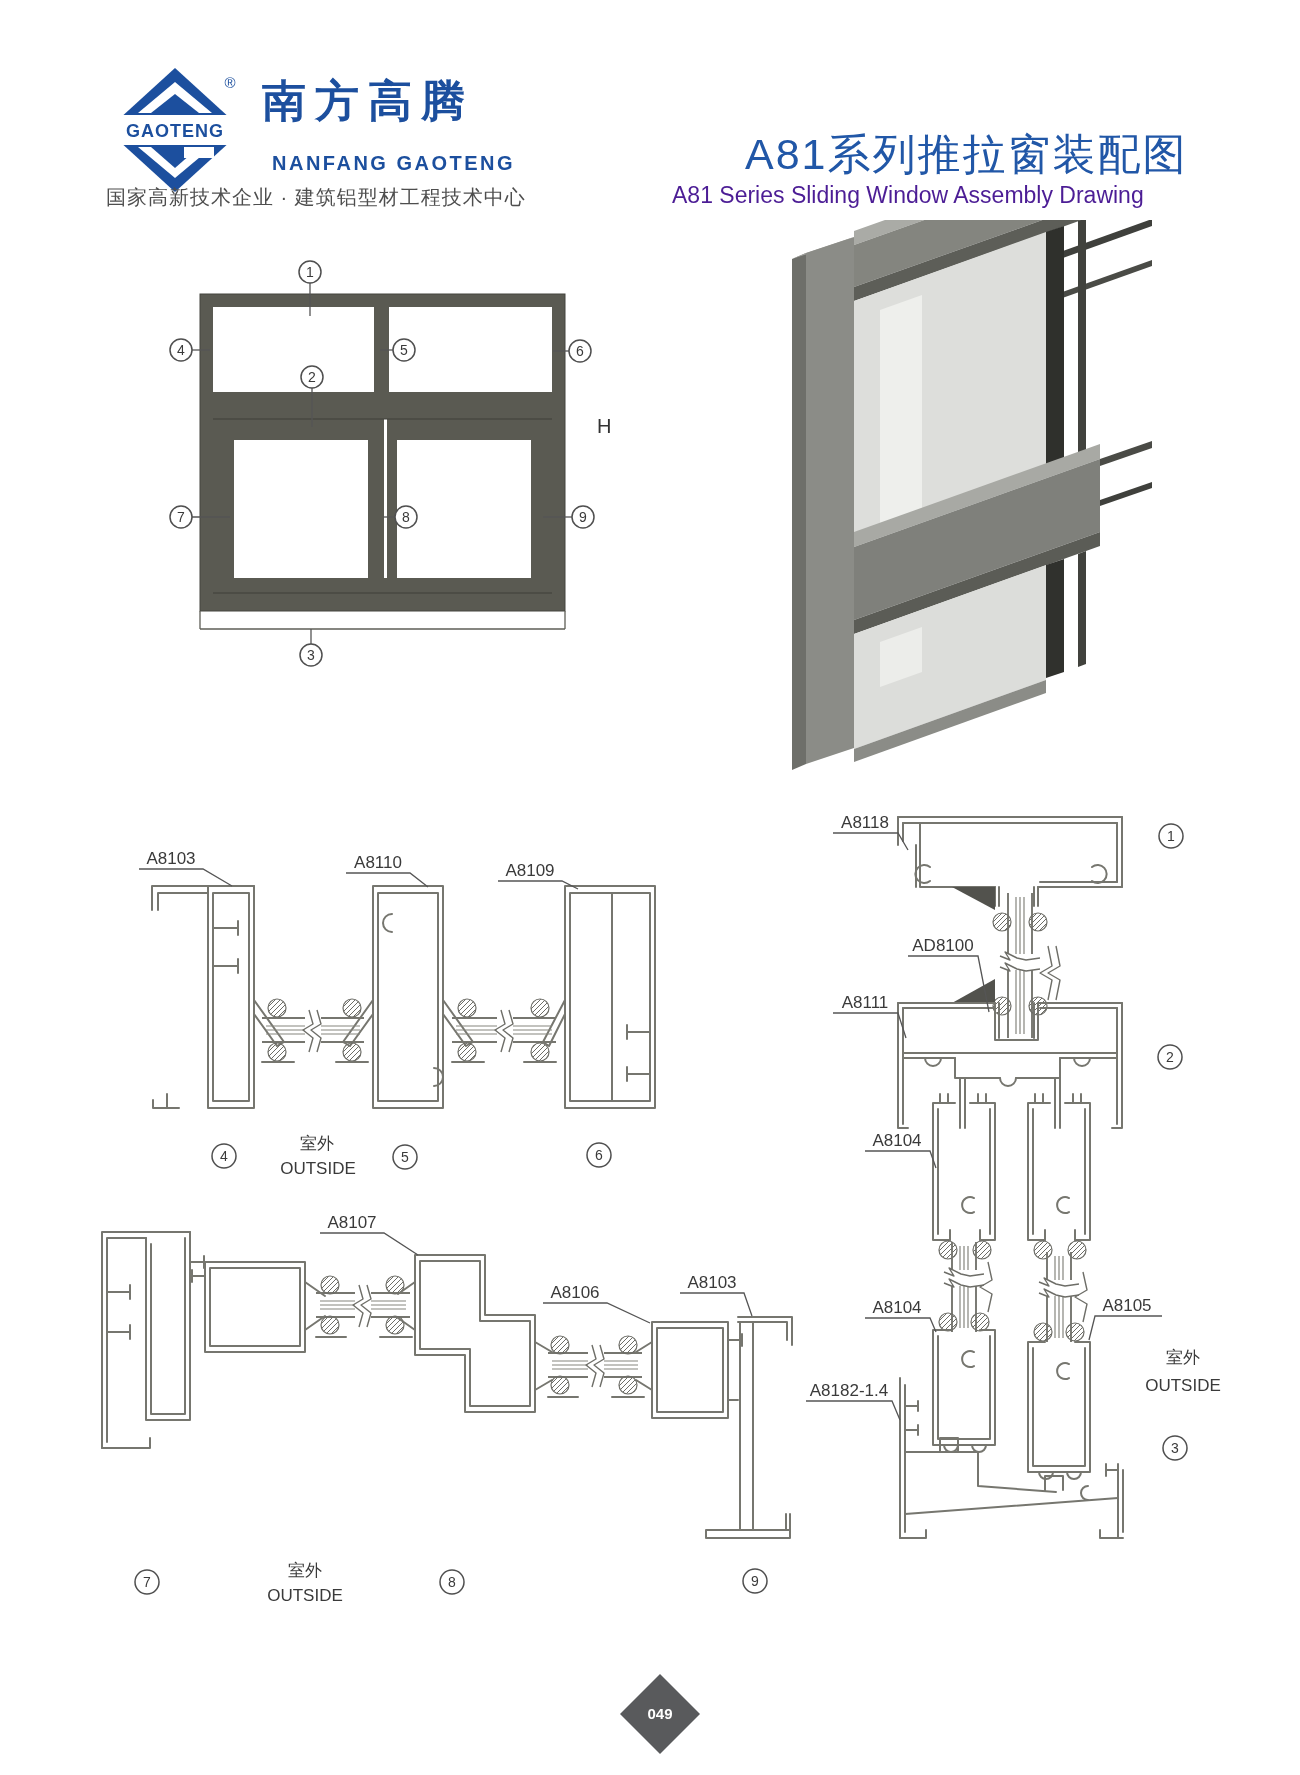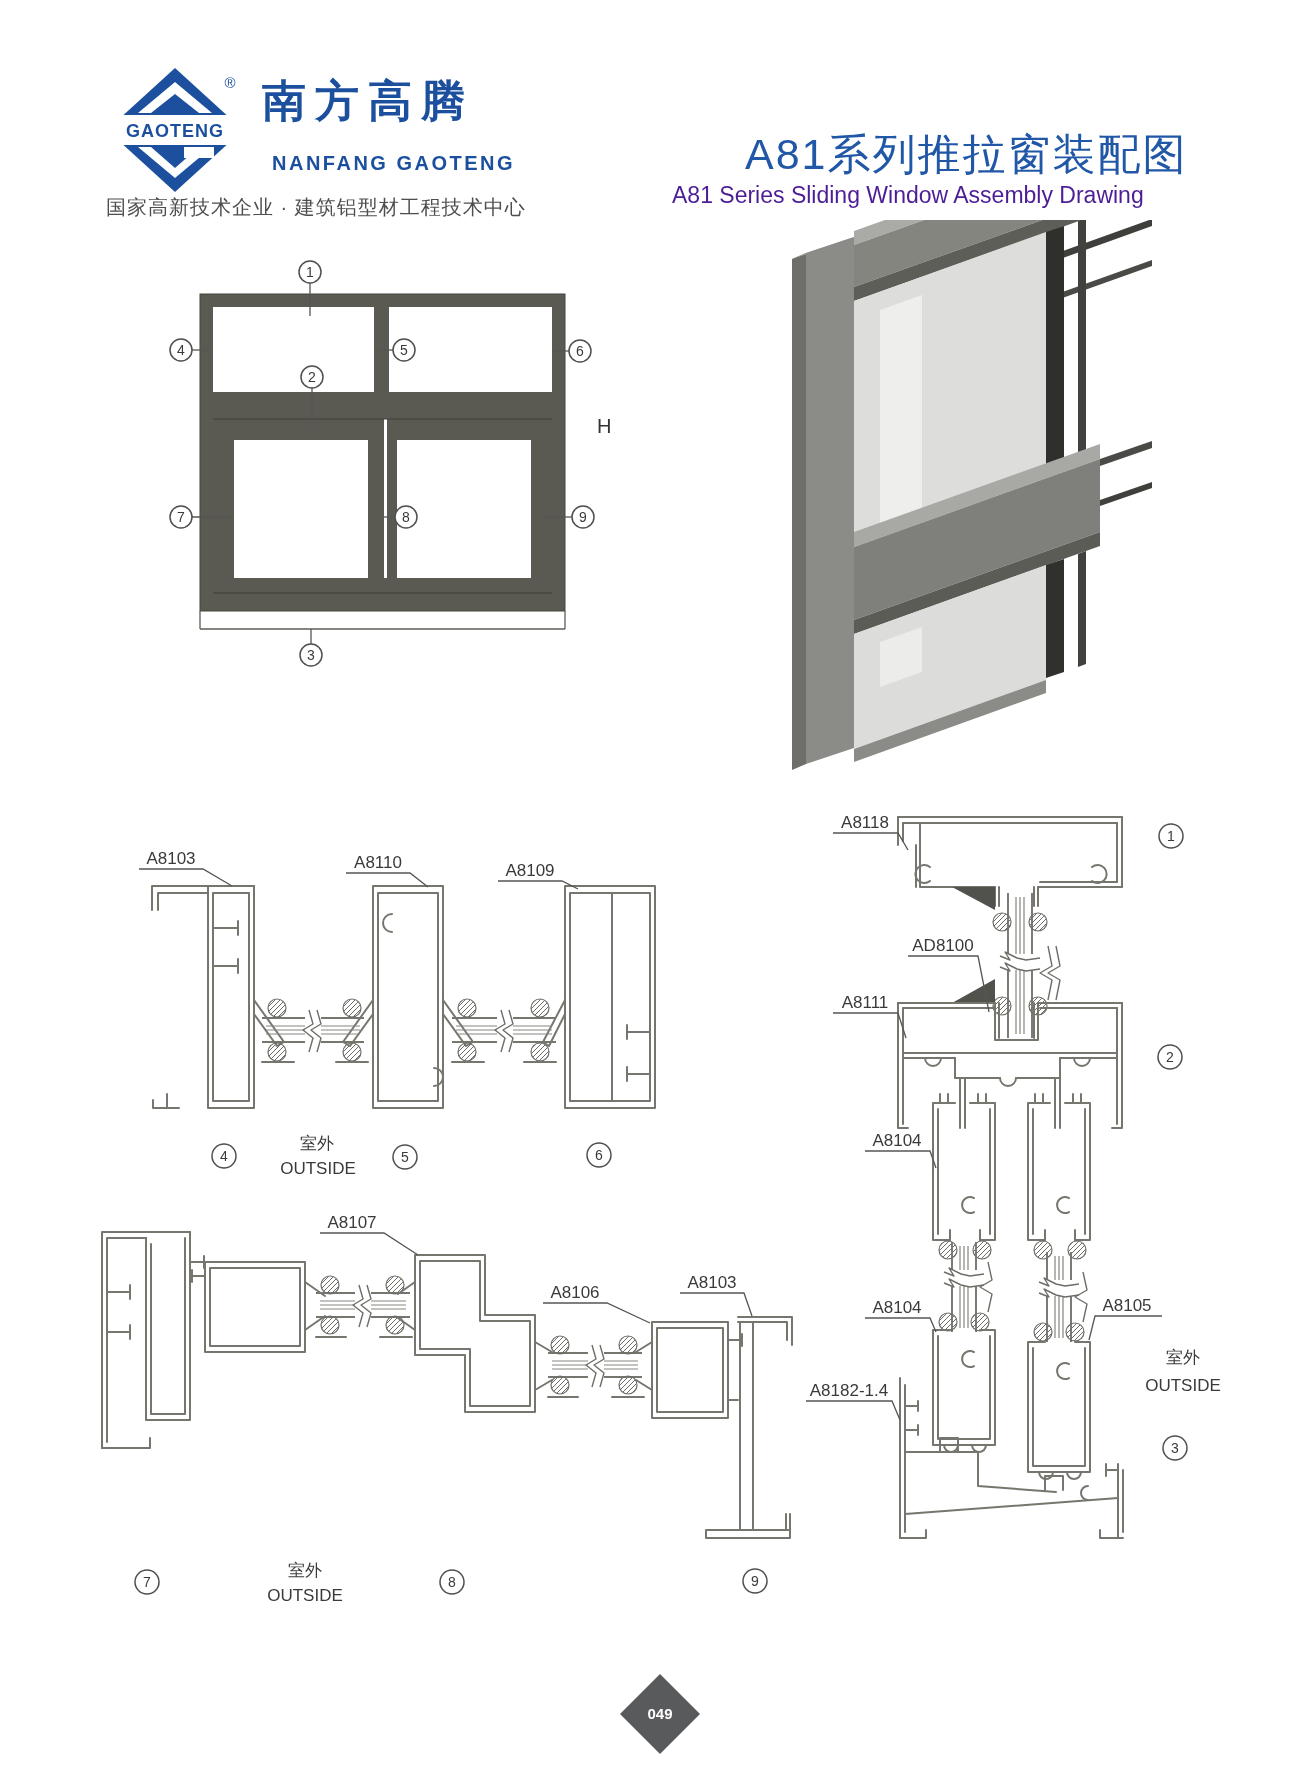--- a/index.html
+++ b/index.html
@@ -18,21 +18,21 @@
   .co circle{fill:#ffffff;stroke:#4f4f4f;stroke-width:1.5;}
   .co text{font-size:14px;fill:#3a3a3a;text-anchor:middle;}
   .cn{font-size:17px;fill:#3a3a3a;text-anchor:middle;}
   .fr{fill:#5a5a52;stroke:#45453e;stroke-width:1;}
   .pane{fill:#ffffff;stroke:none;}
   .blob{stroke:#6d6d67;stroke-width:1.2;}
   .wedge{fill:#52524d;stroke:none;}
   
   .brand-cn{position:absolute;left:262px;top:72px;font-size:44px;font-weight:bold;color:#1c4f9e;letter-spacing:9px;white-space:nowrap;text-align:right;}
   .brand-en{position:absolute;left:264px;top:152px;font-size:20px;font-weight:800;color:#1c4f9e;letter-spacing:2.5px;white-space:nowrap;margin-left:8px;}
-  .tagline{position:absolute;left:106px;top:194px;font-size:20px;color:#4e4e4e;letter-spacing:1px;white-space:nowrap;}
+  .tagline{position:absolute;left:106px;top:184px;font-size:20px;color:#4e4e4e;letter-spacing:1px;white-space:nowrap;}
   .title-cn{position:absolute;left:745px;top:126px;font-size:43px;font-weight:normal;color:#2157a7;letter-spacing:2px;white-space:nowrap;}
   .title-en{position:absolute;left:672px;top:182px;font-size:23px;color:#4c1d95;white-space:nowrap;}
 </style>
 </head>
 <body>
 
 <div class="page">
 
   <div>
     <svg class="abs" style="left:100px;top:64px" width="150" height="132" viewBox="0 0 150 132">

